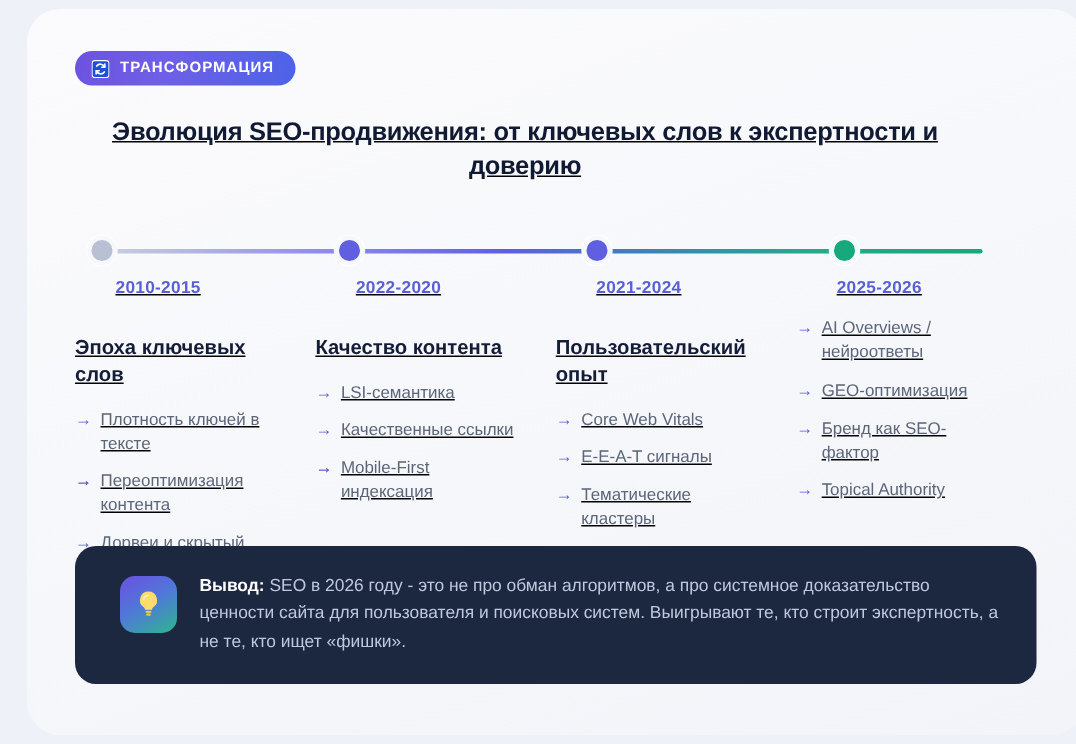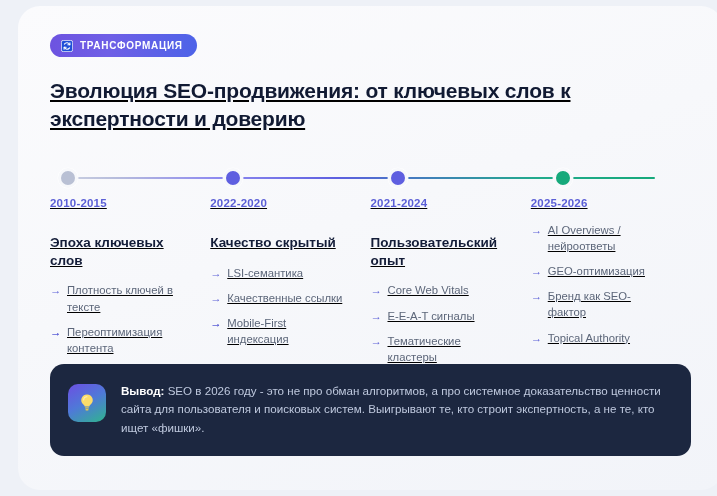--- a/index.html
+++ b/index.html
@@ -47,26 +47,27 @@
   .badge-icon {
     width: 12px;
     height: 12px;
     display: block;
     flex: 0 0 12px;
   }
 
   
   .heading {
     margin-top: 20px;
-    font-size: 21px;
+    font-size: 17px;
     line-height: 1.33;
     font-weight: bold;
     color: #111a33;
     letter-spacing: -0.2px;
     max-width: 600px;
+    text-align: center;
   }
 
   
   .timeline {
     position: relative;
     margin-top: 34px;
     height: 24px;
   }
   .timeline-line {
     position: absolute;
@@ -101,20 +102,21 @@
   }
   .col {
     width: 25%;
     padding-right: 24px;
   }
   .col-era {
     font-size: 11.5px;
     font-weight: bold;
     color: #5b5fd6;
     letter-spacing: 0.2px;
+    margin-left: 27px;
   }
   .col-title {
     margin-top: 25px;
     font-size: 13.5px;
     font-weight: bold;
     color: #141d38;
     line-height: 1.32;
   }
   .items {
     margin-top: 13px;
@@ -137,21 +139,21 @@
   }
 
   
   .conclusion {
     position: absolute;
     left: 32px;
     right: 32px;
     bottom: 34px;
     background: #1c2740;
     border-radius: 14px;
-    padding: 17px 22px 18px 18px;
+    padding: 17px 22px 18px 30px;
     display: flex;
     align-items: flex-start;
     gap: 15px;
   }
   .bulb-tile {
     flex: 0 0 38px;
     width: 38px;
     height: 38px;
     border-radius: 10px;
     background: linear-gradient(150deg, #6c4fe2 0%, #4f79d8 48%, #2fb58e 100%);
@@ -213,21 +215,21 @@
       <ul class="items">
         <li><span class="arrow">→</span><span>Плотность ключей в тексте</span></li>
         <li><span class="arrow">→</span></li>
         <li><span class="arrow">→</span><span>Переоптимизация контента</span></li>
         <li><span class="arrow">→</span><span>Дорвеи и скрытый текст</span></li>
       </ul>
     </div>
 
     <div class="col">
       <div class="col-era">2022-2020</div>
-      <div class="col-title">Качество скрытый</div>
+      <div class="col-title">Качество контента</div>
       <ul class="items">
         <li><span class="arrow">→</span><span>LSI-семантика</span></li>
         <li><span class="arrow">→</span><span>Качественные ссылки</span></li>
         <li><span class="arrow">→</span></li>
         <li><span class="arrow">→</span><span>Mobile-First индексация</span></li>
       </ul>
     </div>
 
     <div class="col">
       <div class="col-era">2021-2024</div>

